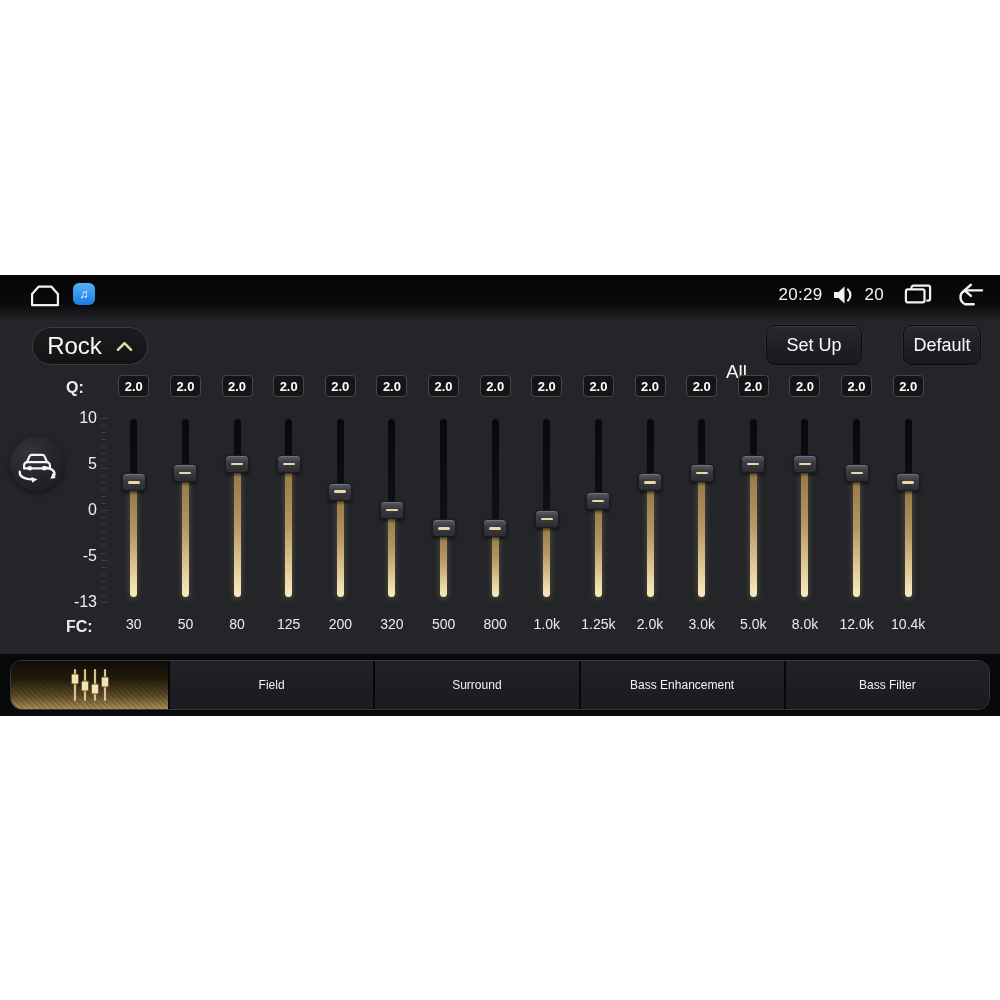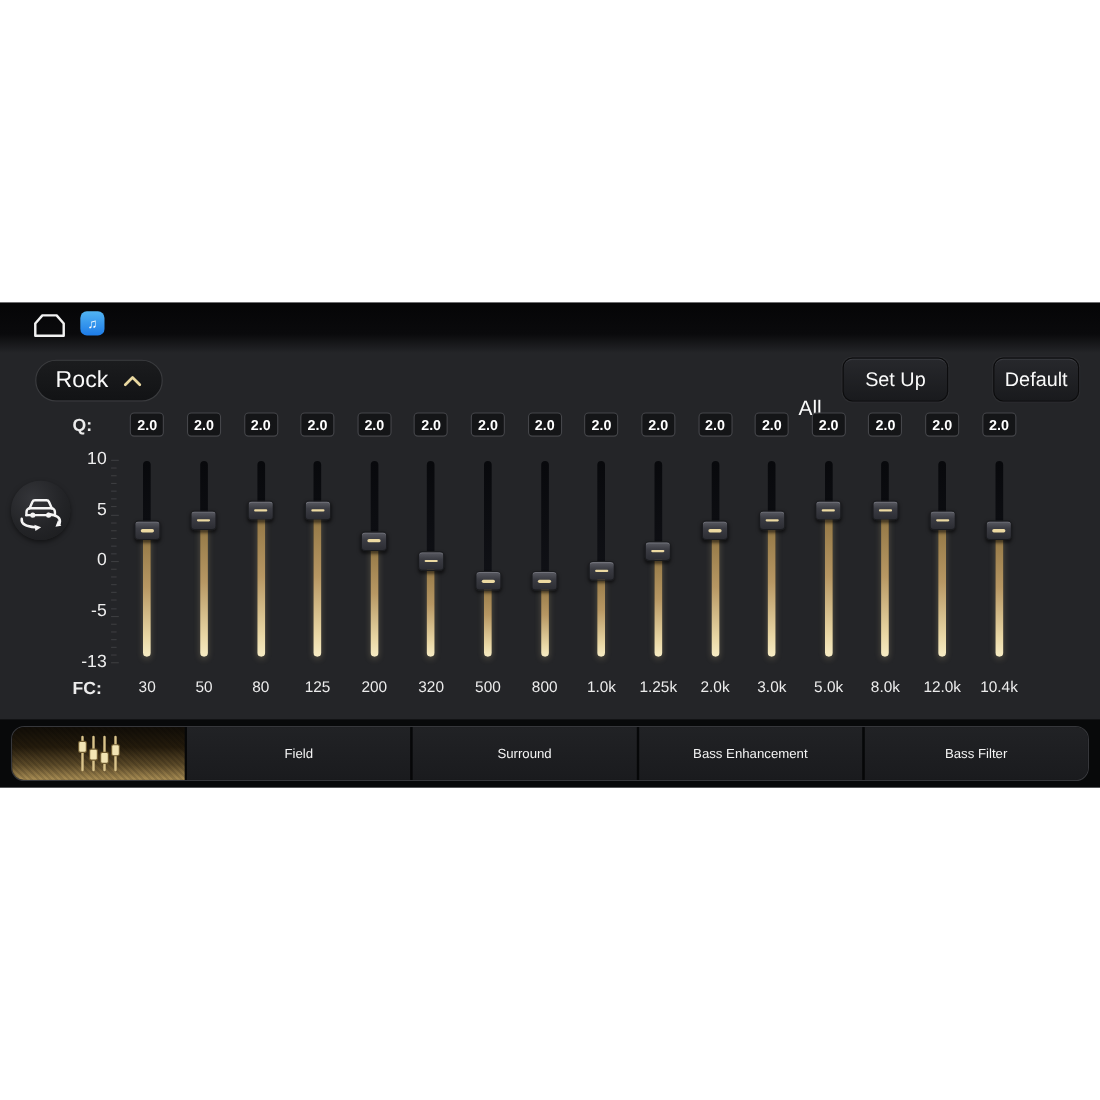--- a/index.html
+++ b/index.html
@@ -18,21 +18,21 @@
     color:#ffffff; font-size:12px; font-weight:bold; }
   .sb-right { position:absolute; right:14px; top:5px; height:30px; display:flex; align-items:center; gap:10px; color:#f2f2f2; }
   .sb-time, .sb-vol { font-size:17px; letter-spacing:.3px; }
   .icon-recents { width:32px; height:26px; margin-left:8px; }
   .icon-back { width:32px; height:26px; margin-left:10px; }
 
   
   .preset-pill { position:absolute; left:32px; top:52px; width:116px; height:38px; border-radius:19px;
     background:linear-gradient(180deg,#1b1c1e 0%,#121315 100%); border:1px solid #3a3b3e;
     display:flex; align-items:center; justify-content:center; gap:14px; cursor:pointer; }
-  .preset-pill span { color:#fafafa; font-size:21px; }
+  .preset-pill span { color:#fafafa; font-size:24px; }
   .all-label { position:absolute; right:253px; top:58px; color:#fafafa; font-size:19px; cursor:pointer;margin-top:28px; }
   .hdr-btn { position:absolute; top:50px; height:40px; border-radius:9px;
     background:linear-gradient(180deg,#27282c 0%,#191a1d 100%);
     border:1px solid #0b0b0c; box-shadow:inset 0 1px 0 #3b3c42, 0 0 0 1px #2c2d30;
     color:#fafafa; font-size:18px; display:flex; align-items:center; justify-content:center; cursor:pointer; }
   .btn-setup { right:138px; width:96px; }
   .btn-default { right:19px; width:78px; }
 
   
   .row-label { position:absolute; left:66px; color:#ececec; font-size:16px; font-weight:600; }
@@ -89,20 +89,42 @@
 <div class="page">
   <div class="screen">
 
     <div class="status-bar">
       <div class="sb-icon icon-home">
         <svg width="34" height="24" viewBox="0 0 36 26">
           <path d="M4 24 V12 L11 4 H25 L32 12 V24 Z" fill="none" stroke="#f2f2f2" stroke-width="2.4" stroke-linejoin="round"></path>
         </svg>
       </div>
       <div class="sb-icon icon-app">♫</div>
+      <div class="sb-right">
+        <span class="sb-time">20:29</span>
+        <span class="sb-icon" style="position:static;">
+          <svg width="22" height="22" viewBox="0 0 22 22">
+            <path d="M2 8 h4.5 l6-5.5 v17 l-6-5.5 H2 Z" fill="#f2f2f2"></path>
+            <path d="M16 5.5 a7.5 7.5 0 0 1 0 11" fill="none" stroke="#f2f2f2" stroke-width="2.2" stroke-linecap="round"></path>
+          </svg>
+        </span>
+        <span class="sb-vol">20</span>
+        <span class="sb-icon icon-recents" style="position:static;">
+          <svg width="30" height="26" viewBox="0 0 32 28">
+            <path d="M9 8 V6 a2 2 0 0 1 2-2 h16 a2 2 0 0 1 2 2 v12 a2 2 0 0 1 -2 2 h-2" fill="none" stroke="#f2f2f2" stroke-width="2.4"></path>
+            <rect x="3" y="8" width="20" height="14" rx="2" fill="none" stroke="#f2f2f2" stroke-width="2.4"></rect>
+          </svg>
+        </span>
+        <span class="sb-icon icon-back" style="position:static;">
+          <svg width="32" height="26" viewBox="0 0 34 28">
+            <path d="M30 9 H12 a8 8 0 0 0 0 15 h9" fill="none" stroke="#f2f2f2" stroke-width="2.6" stroke-linecap="round"></path>
+            <polyline points="18,3 11,9 18,15" fill="none" stroke="#f2f2f2" stroke-width="2.6" stroke-linecap="round" stroke-linejoin="round"></polyline>
+          </svg>
+        </span>
+      </div>
     </div>
 
     <div class="preset-pill">
       <span>Rock</span>
       <svg width="17" height="11" viewBox="0 0 18 11">
         <polyline points="2,9 9,2 16,9" fill="none" stroke="#e9d8a0" stroke-width="2.6" stroke-linecap="round" stroke-linejoin="round"></polyline>
       </svg>
     </div>
     <div class="all-label">All</div>
     <div class="hdr-btn btn-setup">Set Up</div>

